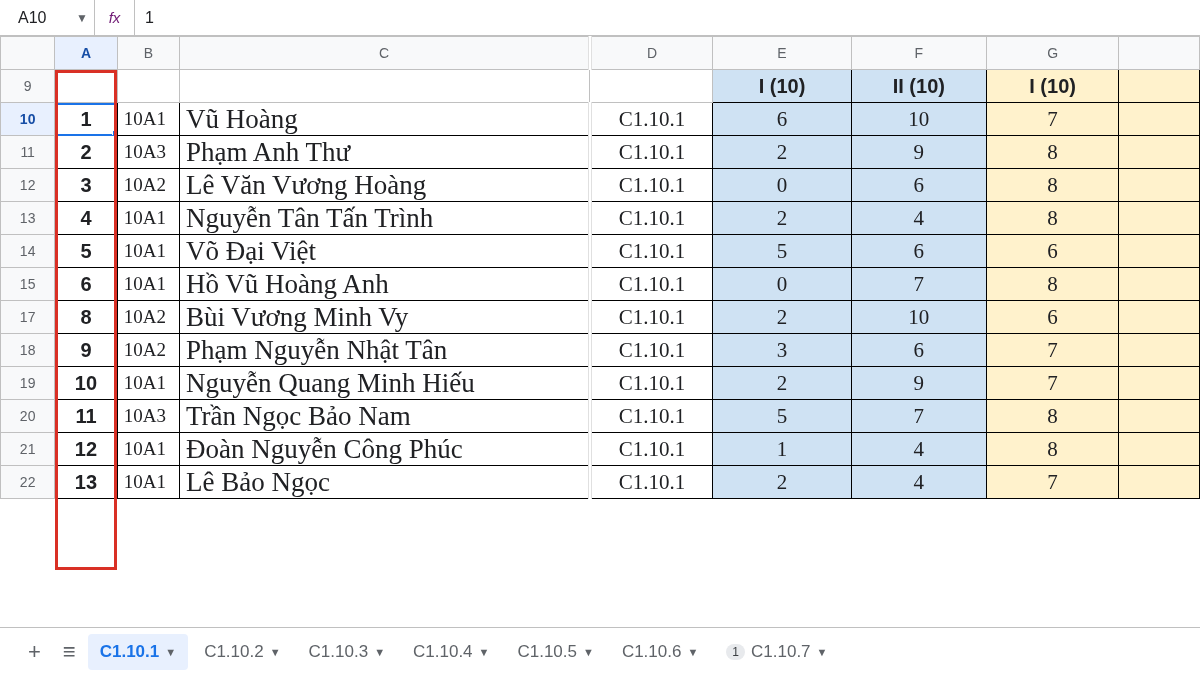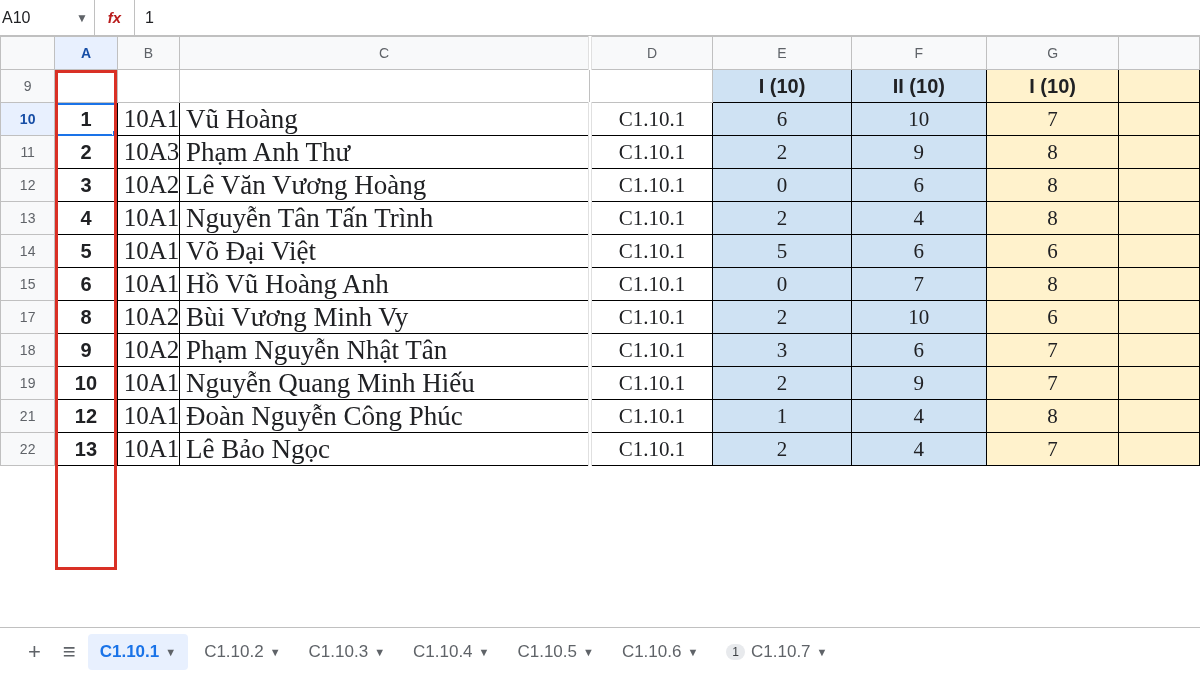--- a/index.html
+++ b/index.html
@@ -34,40 +34,39 @@
     height: 36px;
     border-bottom: 1px solid var(--border-grey);
     background: #fff;
     font-size: 16px;
   }
   .name-box {
     width: 95px;
     height: 100%;
     display: flex;
     align-items: center;
-    padding-left: 2px;
+    padding-left: 18px;
     border-right: 1px solid var(--border-grey);
   }
   .name-box .dd {
     margin-left: auto;
     margin-right: 6px;
     color: #5f6368;
     font-size: 12px;
   }
   .fx-label {
     width: 40px;
     display: flex;
     align-items: center;
     justify-content: center;
     font-style: italic;
-    color: #b91c1c;
+    color: #701a75;
     border-right: 1px solid var(--border-grey);
     height: 100%;
     font-size: 15px;
-    font-weight: bold;
   }
   .fx-input {
     flex: 1;
     padding-left: 10px;
     height: 100%;
     display: flex;
     align-items: center;
   }
 
   
@@ -107,21 +106,21 @@
   col.c-F { width:134px; }
   col.c-G { width:132px; }
   col.c-H { width:80px; }
 
   
   td.hdr-blue { background: var(--header-blue); text-align:center; font-weight:bold; }
   td.hdr-yellow { background: var(--header-yellow); text-align:center; font-weight:bold; }
 
   
   td.colA { text-align:center; font-weight:bold; border-right:1px solid #000; }
-  td.colB { font-family: "Times New Roman", serif; font-size:25px; }
+  td.colB { font-family: "Times New Roman", serif; font-size:19px; }
   td.colC { font-family: "Times New Roman", serif; font-size:27px; }
   td.colD { text-align:center; font-family: "Times New Roman", serif; font-size:21px; }
   td.colE { background: var(--header-blue); text-align:center; font-family:"Times New Roman",serif; font-size:21px; }
   td.colF { background: var(--header-blue); text-align:center; font-family:"Times New Roman",serif; font-size:21px; }
   td.colG { background: var(--header-yellow); text-align:center; font-family:"Times New Roman",serif; font-size:21px; }
   td.colH { background: var(--header-yellow); }
 
   
   tr.data td { border:1px solid #000; }
   tr.hdrrow td { border:1px solid #000;margin-left:24px; }
@@ -331,20 +330,31 @@
           <td class="colA">10</td>
           <td class="colB">10A1</td>
           <td class="colC">Nguyễn Quang Minh Hiếu</td>
           <td class="colD gap">C1.10.1</td>
           <td class="colE">2</td>
           <td class="colF">9</td>
           <td class="colG">7</td>
           <td class="colH"></td>
         </tr>
         <tr class="data">
+          <th class="rowh">20</th>
+          <td class="colA">11</td>
+          <td class="colB">10A3</td>
+          <td class="colC">Trần Ngọc Bảo Nam</td>
+          <td class="colD gap">C1.10.1</td>
+          <td class="colE">5</td>
+          <td class="colF">7</td>
+          <td class="colG">8</td>
+          <td class="colH"></td>
+        </tr>
+        <tr class="data">
           <th class="rowh">21</th>
           <td class="colA">12</td>
           <td class="colB">10A1</td>
           <td class="colC">Đoàn Nguyễn Công Phúc</td>
           <td class="colD gap">C1.10.1</td>
           <td class="colE">1</td>
           <td class="colF">4</td>
           <td class="colG">8</td>
           <td class="colH"></td>
         </tr>

